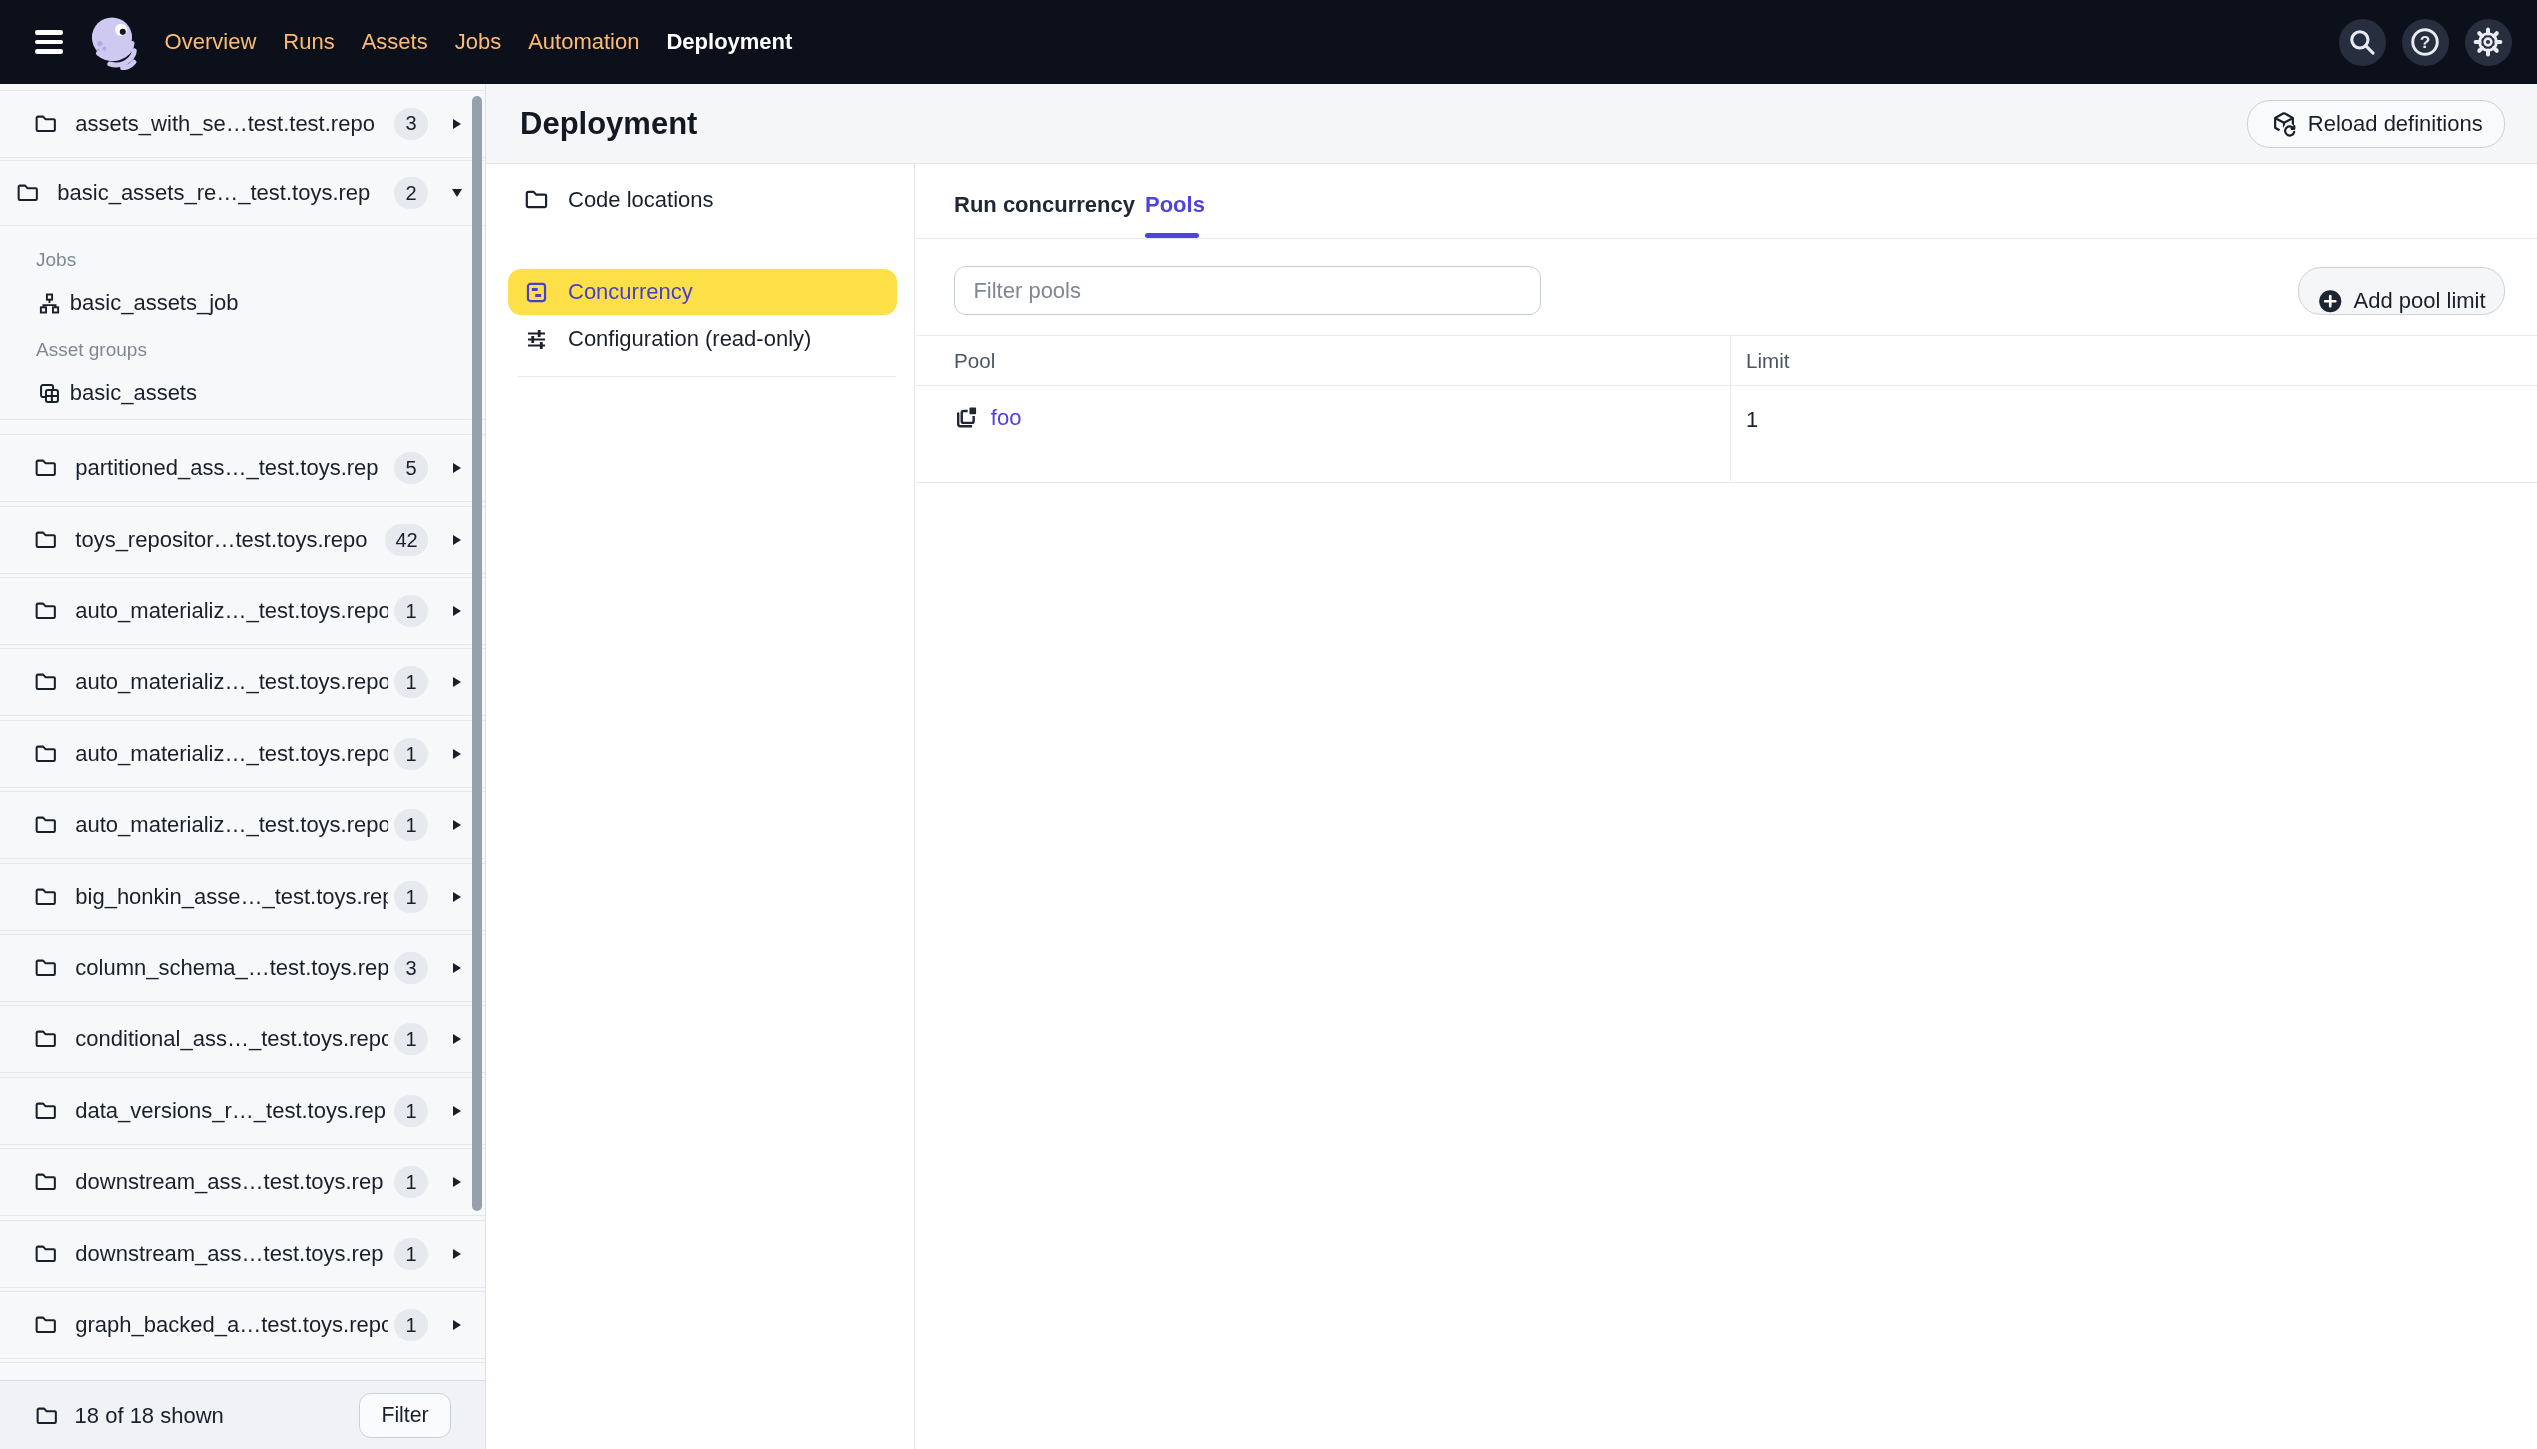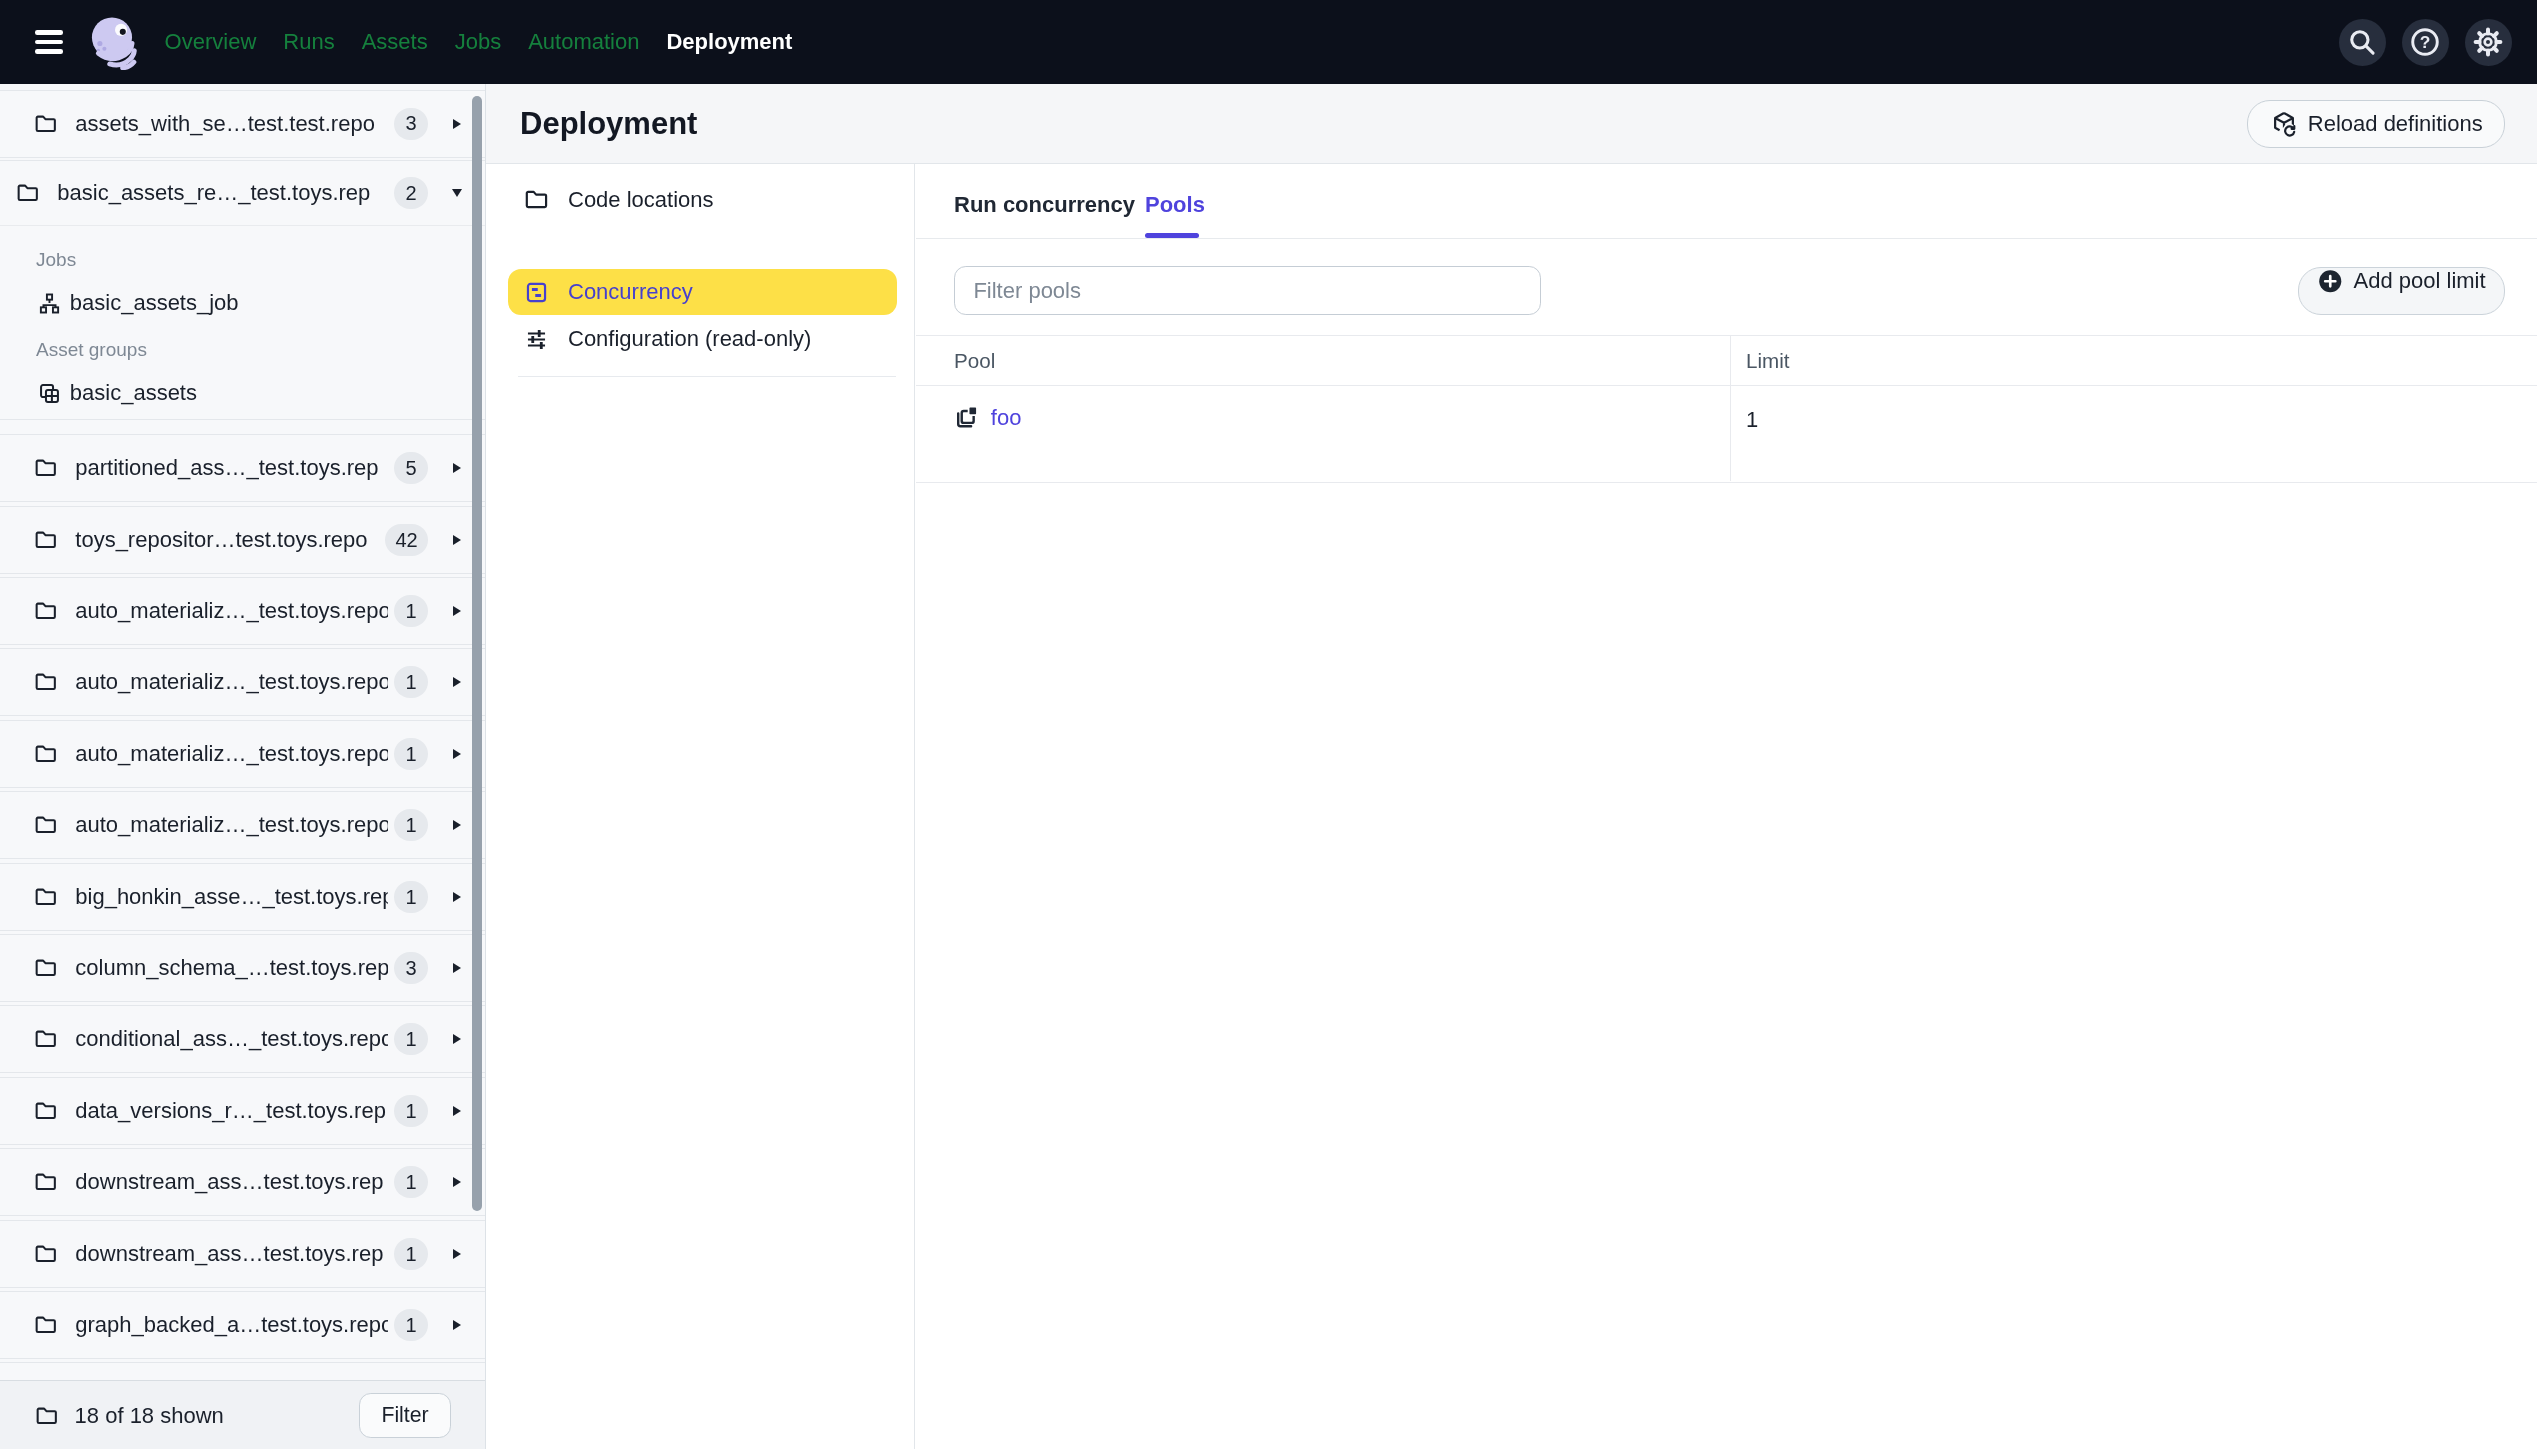--- a/index.html
+++ b/index.html
@@ -4,21 +4,21 @@
 <style>
   html,body{margin:0;padding:0;width:2538px;height:1450px;overflow:hidden;background:#fff;
     font-family:"Liberation Sans",sans-serif;color:#1A202B;}
   svg{display:block}
   
   .topnav{position:absolute;left:0;top:0;width:2538px;height:84px;background:#0C101B;display:flex;align-items:center;z-index:20}
   .hamburger{margin-left:35px;width:28px;display:flex;flex-direction:column;gap:5.2px;cursor:pointer}
   .hamburger span{height:4.4px;background:#fff;border-radius:2.2px}
   .logo{margin-left:23.6px;width:56px;height:56px}
   .nav-links{display:flex;margin-left:22px;gap:27px;align-items:center}
-  .nav-link{font-size:22px;font-weight:500;color:#15803d;cursor:pointer;white-space:nowrap}
+  .nav-link{font-size:22px;font-weight:500;color:#fdba74;cursor:pointer;white-space:nowrap}
   .nav-link.active{color:#FFFFFF;font-weight:600}
   .topnav-right{margin-left:auto;display:flex;gap:16px;margin-right:26.5px}
   .circle-btn{width:47px;height:47px;border-radius:50%;background:#272E3D;display:flex;align-items:center;justify-content:center;cursor:pointer}
   .circle-btn svg{width:32px;height:32px;color:#E9EBF2}
   
   .sidebar{position:absolute;left:0;top:84px;width:486px;height:1366px;background:#F7F8FA;border-right:0.7px solid #DDE2E7;box-sizing:border-box;overflow:hidden}
   .repo-row{position:absolute;left:0;width:485px;height:68px;border-top:0.7px solid #E4E7EB;border-bottom:0.7px solid #E4E7EB;
     display:flex;align-items:center;padding-left:34px;box-sizing:border-box;background:#F7F8FA;cursor:pointer}
   .repo-icon{width:23.6px;height:23.6px;color:#1A202B;flex:none}
   .repo-label{margin-left:17.7px;font-size:22px;color:#1A202B;white-space:nowrap;overflow:hidden;flex:1;min-width:0}
@@ -58,21 +58,21 @@
   .content{position:absolute;left:916px;top:164px;right:0;bottom:0;background:#fff}
   .tab{position:absolute;top:28px;font-size:22px;font-weight:600;cursor:pointer}
   .tab-run{left:38px;color:#202834}
   .tab-pools{left:229px;color:#4F43DD}
   .tab-underline{position:absolute;left:229px;top:69px;width:54px;height:5.2px;border-radius:2.6px;background:#4F43DD;z-index:2}
   .pane-divider{position:absolute;left:0;right:0;top:74px;height:1.1px;background:#E7EAED}
   .filter-input{position:absolute;left:38px;top:102px;width:587px;height:49px;border:1.1px solid #C5CDD5;border-radius:11.8px;
     box-sizing:border-box;padding:0 18.4px;font-size:22px;color:#1A202B;background:#fff;outline:none;font-family:"Liberation Sans",sans-serif}
   .filter-input::placeholder{color:#7E8894}
   .add-btn{position:absolute;right:32px;top:103px;height:46px;border-radius:23px;background:#F4F6F8;border:1.1px solid #CBD3DA;
-    display:flex;align-items:flex-start;gap:9.6px;padding:0 18.4px;font-size:22px;font-weight:500;color:#1A202B;cursor:pointer}
+    display:flex;align-items:flex-end;gap:9.6px;padding:0 18.4px;font-size:22px;font-weight:500;color:#1A202B;cursor:pointer}
   .add-btn svg{width:26.5px;height:26.5px}
   .pools-table{position:absolute;left:0;right:0;top:171px}
   .thead{height:49px;border-top:1.1px solid #E8EAEE;border-bottom:1.1px solid #E8EAEE;position:relative}
   .th{position:absolute;top:50%;transform:translateY(-50%);font-size:20.6px;color:#4A5663}
   .th-pool{left:38px}.th-limit{left:830px}
   .col-divider{position:absolute;left:814px;top:0;width:1.1px;height:146px;background:#E8EAEE;z-index:1}
   .trow{height:96px;border-bottom:1.1px solid #E8EAEE;position:relative}
   .pool-cell{position:absolute;left:38px;top:18.4px;display:flex;align-items:center;gap:10.3px;cursor:pointer}
   .pool-cell svg{width:26.5px;height:26.5px;color:#202835}
   .pool-link{font-size:22px;color:#4F43DD}

